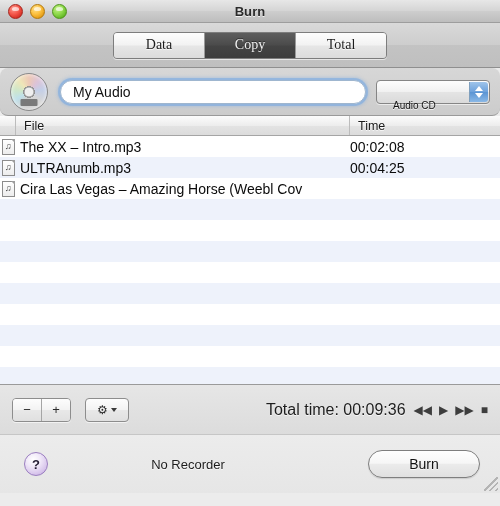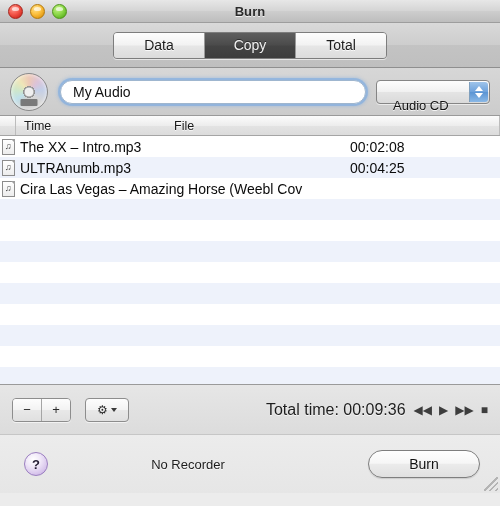--- a/index.html
+++ b/index.html
@@ -97,37 +97,39 @@
     padding: 0 12px;
     display: flex;
     align-items: center;
     justify-content: center;
     font-size: 14px;
     color: #1c1c1c;
     background: linear-gradient(to bottom, #fdfdfd 0%, #f2f2f2 48%, #e6e6e6 52%, #dcdcdc 100%);
     border-right: 1px solid #9a9a9a;
     text-shadow: 0 1px 0 rgba(255,255,255,0.8);
     cursor: default;
+    font-family: Liberation Serif, serif;
   }
   .seg:last-child { border-right: none; }
   .seg.active {
     background: linear-gradient(to bottom, #5e5e5e 0%, #4b4b4b 48%, #444444 52%, #3d3d3d 100%);
     color: #f2f2f2;
     text-shadow: 0 -1px 0 rgba(0,0,0,0.5);
   }
 
   
   .namerow {
     height: 48px;
     background: linear-gradient(to bottom, #d7d7d7 0%, #cccccc 100%);
     border-bottom: 1px solid #9a9a9a;
     display: flex;
     align-items: center;
     padding: 0 10px;
     box-sizing: border-box;
+    border-radius: 8px;
   }
   .disc-icon {
     width: 36px;
     height: 36px;
     border-radius: 50%;
     flex: 0 0 auto;
     background:
       radial-gradient(circle at 50% 50%, #8f8f8f 0 6px, rgba(0,0,0,0) 6px),
       conic-gradient(from 200deg,
         #cfcfcf 0deg, #bfe0ea 40deg, #cfe7c9 80deg, #efe6b8 120deg,
@@ -183,21 +185,21 @@
     border: 1px solid #858585;
     border-radius: 4px;
     background: linear-gradient(to bottom, #fdfdfd 0%, #f1f1f1 48%, #e4e4e4 52%, #dadada 100%);
     display: flex;
     align-items: center;
     position: relative;
     box-shadow: 0 1px 0 rgba(255,255,255,0.6);
     cursor: default;
   }
   .popup .ptext {
-    font-size: 13px;
+    font-size: 10px;
     color: #111;
     padding-left: 16px;
     text-shadow: 0 1px 0 rgba(255,255,255,0.8);
     margin-top: 28px;
   }
   .popup .parrows {
     position: absolute;
     right: 1px; top: 1px; bottom: 1px;
     width: 18px;
     border-radius: 0 3px 3px 0;
@@ -458,22 +460,22 @@
       <div class="ptext">Audio CD</div>
       <div class="parrows">
         <div class="up"></div>
         <div class="dn"></div>
       </div>
     </div>
   </div>
 
   <div class="table-header">
     <div class="th icon-col"></div>
+    <div class="th file-col">File</div>
     <div class="th time-col">Time</div>
-    <div class="th file-col">File</div>
   </div>
 
   <div class="table-body" id="table-body">
       <div class="row">
         <div class="cell-icon">
           <div class="doc-icon">♫</div>
         </div>
         <div class="cell-file">The XX – Intro.mp3</div>
         <div class="cell-time">00:02:08</div>
       </div>

